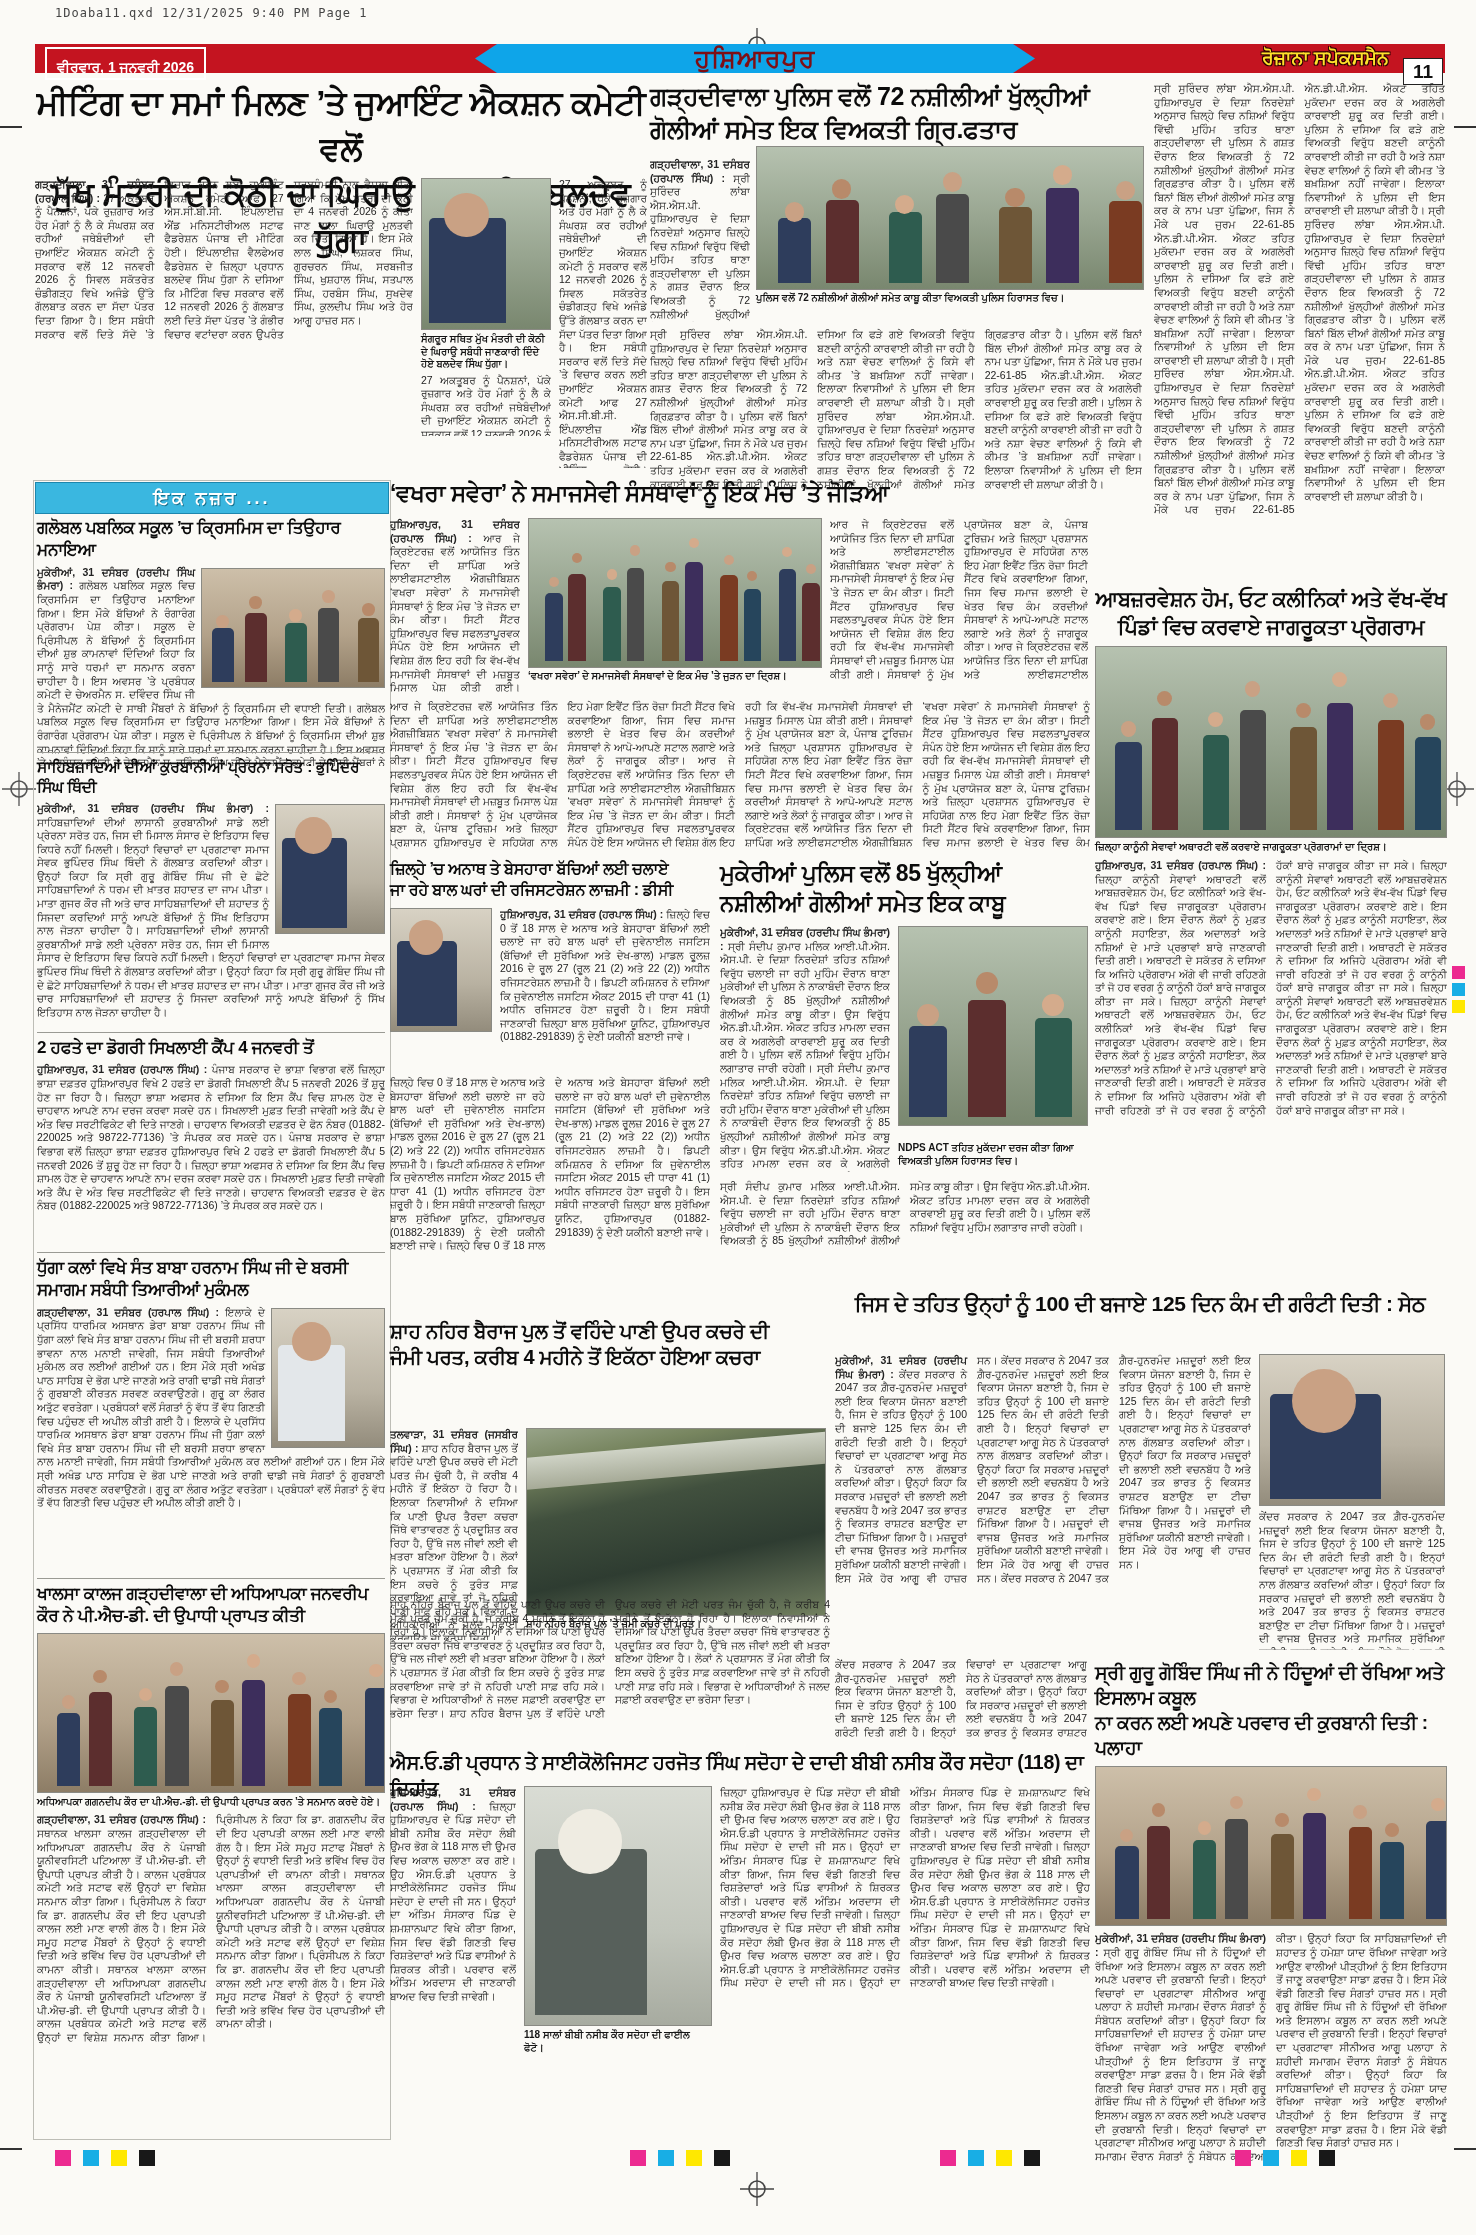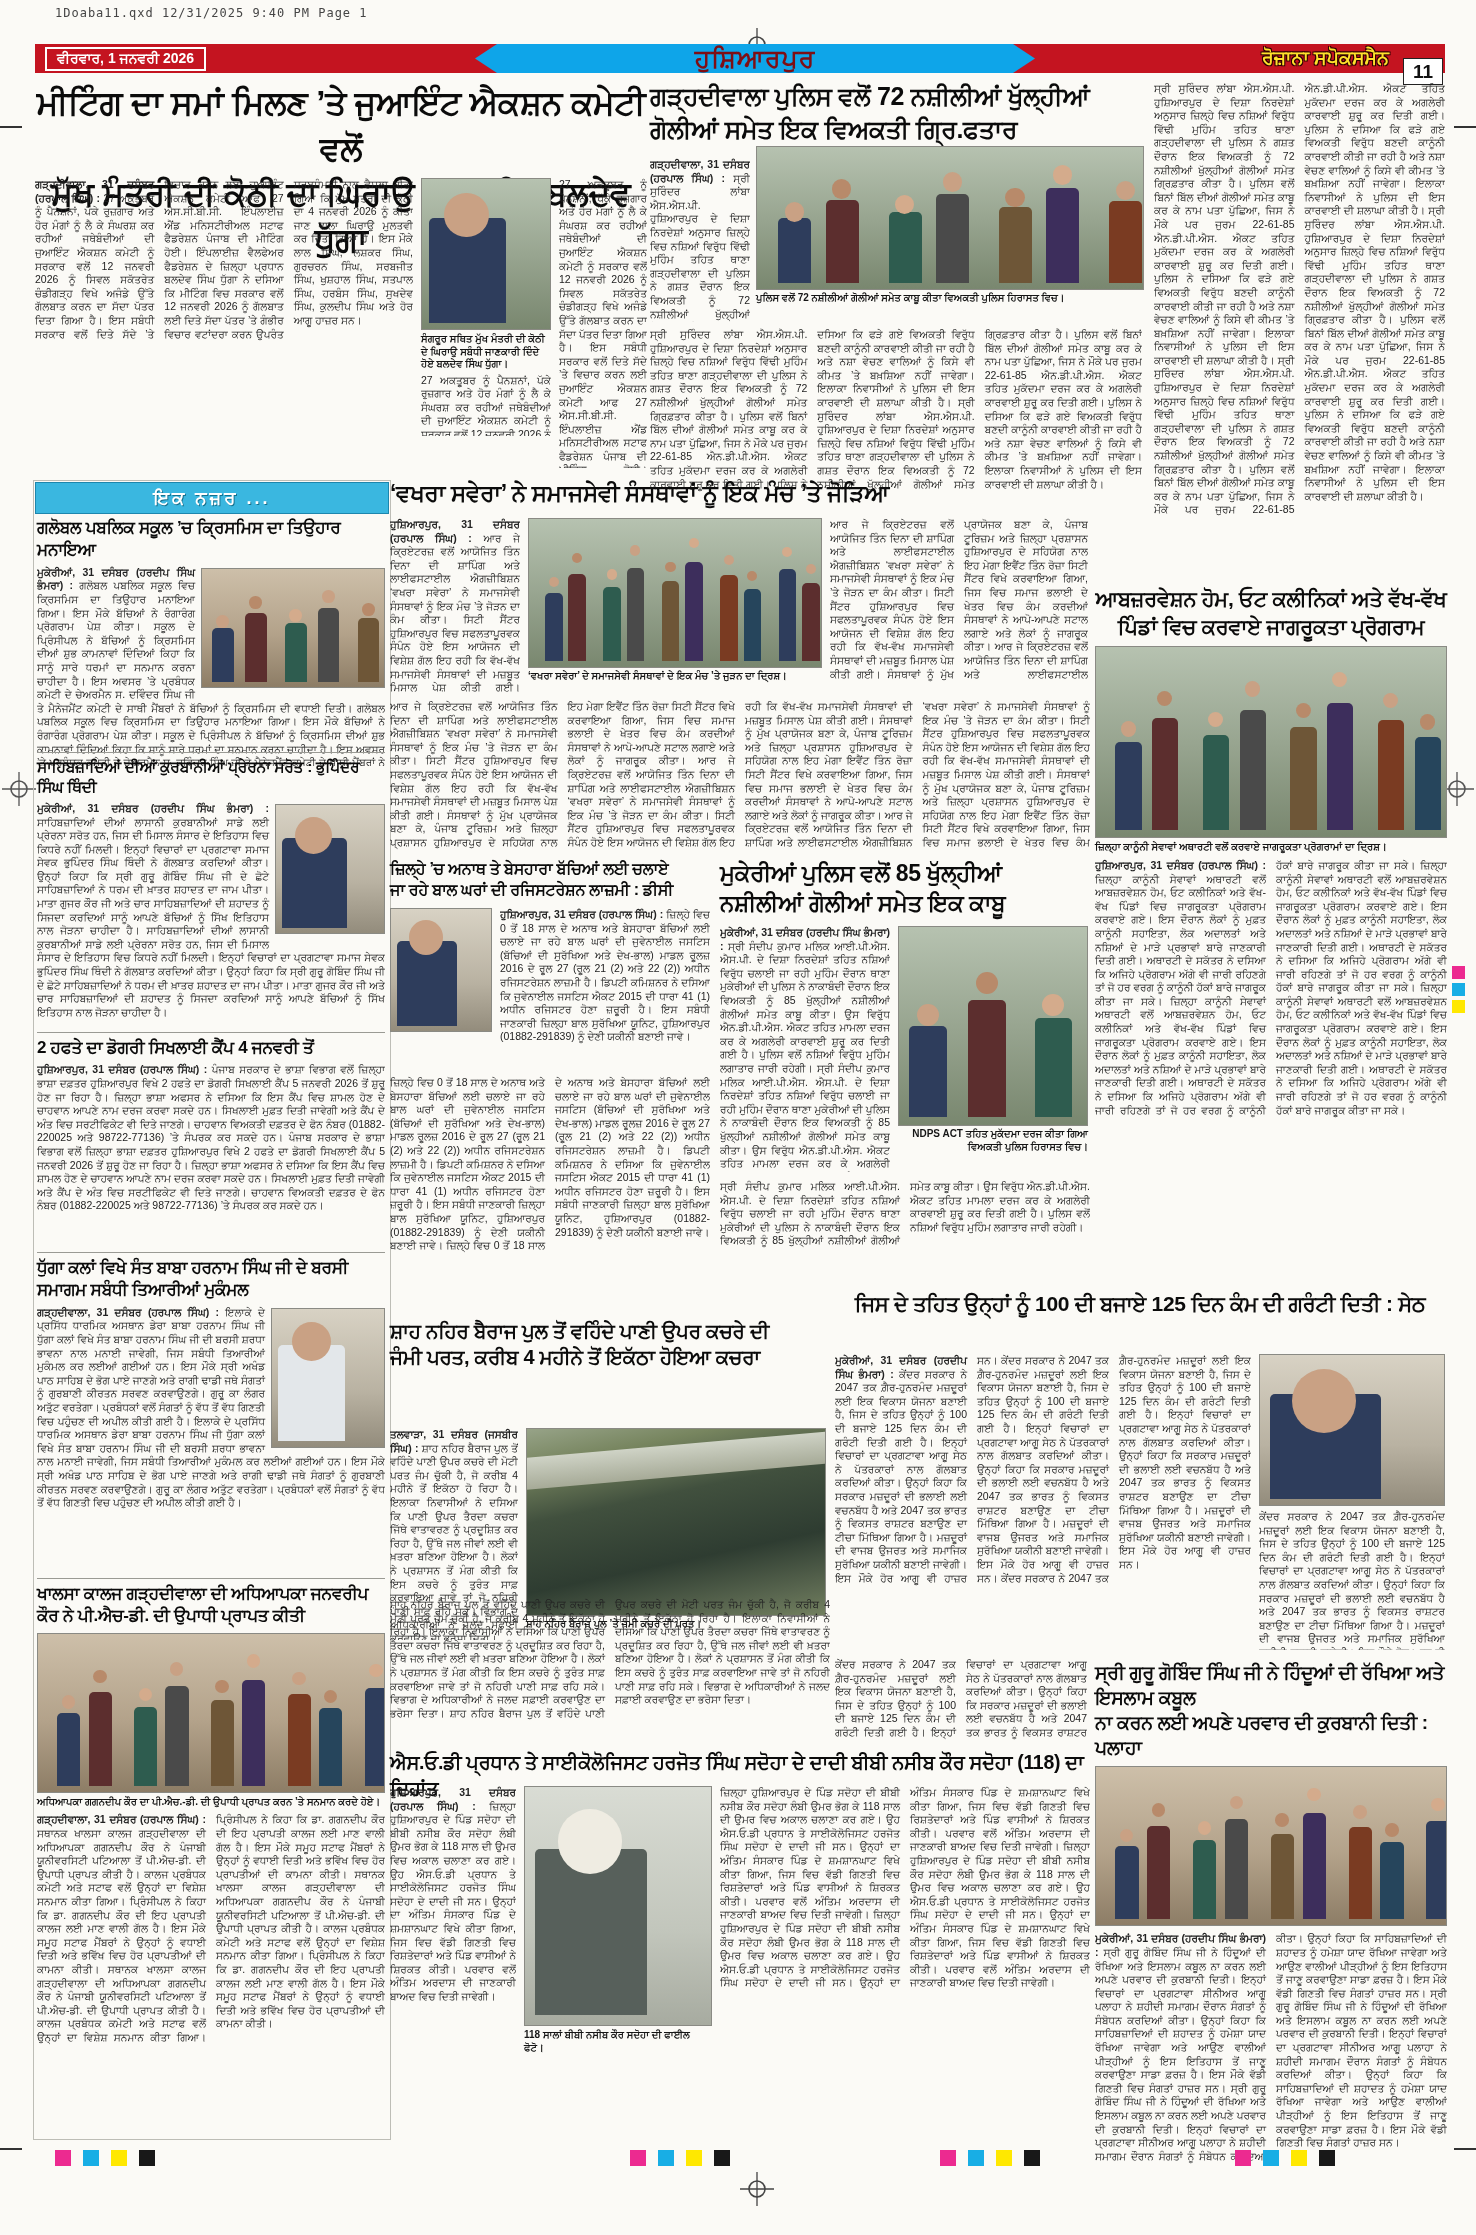--- a/index.html
+++ b/index.html
@@ -7,21 +7,21 @@
         font-family:"Liberation Sans","DejaVu Sans",sans-serif;color:#1d1d1d;overflow:hidden;}
   .abs{position:absolute;}
   
   .print-line{left:55px;top:6px;font-family:"DejaVu Sans Mono","Liberation Mono",monospace;
               font-size:12px;color:#454545;letter-spacing:1px;}
   
   .reg{width:34px;height:34px;}
   .edge-dash{background:#333;width:22px;height:2px;}
   
   .masthead{left:35px;top:44px;width:1410px;height:29px;background:#c41420;}
-  .mh-date-box{position:absolute;left:10px;top:3px;padding:1px 10px 2px;border:2px solid #fff;
+  .mh-date-box{position:absolute;left:10px;top:3px;padding:10px 10px 2px;border:2px solid #fff;
                color:#fff;font-size:14px;font-weight:bold;white-space:nowrap;}
   .mh-center{position:absolute;left:440px;top:0;width:560px;height:29px;background:#0ea5e9;
              clip-path:polygon(0 50%,22px 0,calc(100% - 22px) 0,100% 50%,calc(100% - 22px) 100%,22px 100%);
              display:flex;align-items:center;justify-content:center;}
   .mh-city{color:#7e0e14;font-size:25px;font-weight:bold;letter-spacing:1px;}
   .mh-brand{position:absolute;right:56px;top:3px;color:#ffe12b;font-size:19px;font-weight:bold;
             text-shadow:1px 1px 0 #2b0000,-1px 1px 0 #2b0000,1px -1px 0 #2b0000,-1px -1px 0 #2b0000;white-space:nowrap;}
   .mh-pagenum{position:absolute;right:2px;top:14px;width:38px;height:25px;background:#fff;border:1px solid #222;
               display:flex;align-items:center;justify-content:center;font-size:19px;font-weight:bold;color:#111;}
   
@@ -362,21 +362,21 @@
             <div class="person" style="left: 5.5%; width: 20%; height: 46%; background: rgb(46, 61, 92);">
               <div class="head" style="background: rgb(201, 161, 132);"></div>
             </div>
             <div class="person" style="left: 36.8333%; width: 20%; height: 59%; background: rgb(92, 46, 46);">
               <div class="head" style="background: rgb(184, 138, 106);"></div>
             </div>
             <div class="person" style="left: 72.1667%; width: 20%; height: 50%; background: rgb(46, 92, 79);">
               <div class="head" style="background: rgb(212, 171, 140);"></div>
             </div>
           </div>
-        <div class="caption" style="margin-top:2px;text-align:right;">NDPS ACT ਤਹਿਤ ਮੁਕੱਦਮਾ ਦਰਜ ਕੀਤਾ ਗਿਆ ਵਿਅਕਤੀ ਪੁਲਿਸ ਹਿਰਾਸਤ ਵਿਚ।</div>
+        <div class="caption" style="margin-top:16px;">NDPS ACT ਤਹਿਤ ਮੁਕੱਦਮਾ ਦਰਜ ਕੀਤਾ ਗਿਆ ਵਿਅਕਤੀ ਪੁਲਿਸ ਹਿਰਾਸਤ ਵਿਚ।</div>
       </div>
     </div>
     <div class="bt cols2" style="position:absolute;left:0;top:322px;width:370px;height:128px;">
       <span>ਸ੍ਰੀ ਸੰਦੀਪ ਕੁਮਾਰ ਮਲਿਕ ਆਈ.ਪੀ.ਐਸ. ਐਸ.ਪੀ. ਦੇ ਦਿਸ਼ਾ ਨਿਰਦੇਸ਼ਾਂ ਤਹਿਤ ਨਸ਼ਿਆਂ ਵਿਰੁੱਧ ਚਲਾਈ ਜਾ ਰਹੀ ਮੁਹਿੰਮ ਦੌਰਾਨ ਥਾਣਾ ਮੁਕੇਰੀਆਂ ਦੀ ਪੁਲਿਸ ਨੇ ਨਾਕਾਬੰਦੀ ਦੌਰਾਨ ਇਕ ਵਿਅਕਤੀ ਨੂੰ 85 ਖੁੱਲ੍ਹੀਆਂ ਨਸ਼ੀਲੀਆਂ ਗੋਲੀਆਂ ਸਮੇਤ ਕਾਬੂ ਕੀਤਾ। ਉਸ ਵਿਰੁੱਧ ਐਨ.ਡੀ.ਪੀ.ਐਸ. ਐਕਟ ਤਹਿਤ ਮਾਮਲਾ ਦਰਜ ਕਰ ਕੇ ਅਗਲੇਰੀ ਕਾਰਵਾਈ ਸ਼ੁਰੂ ਕਰ ਦਿਤੀ ਗਈ ਹੈ। ਪੁਲਿਸ ਵਲੋਂ ਨਸ਼ਿਆਂ ਵਿਰੁੱਧ ਮੁਹਿੰਮ ਲਗਾਤਾਰ ਜਾਰੀ ਰਹੇਗੀ। </span>
     </div>
   </div>
 
   <div class="abs" style="left:390px;top:1318px;width:440px;height:426px;">
     <div class="hl" style="font-size:20px;">
       <div>ਸ਼ਾਹ ਨਹਿਰ ਬੈਰਾਜ ਪੁਲ ਤੋਂ ਵਹਿੰਦੇ ਪਾਣੀ ਉਪਰ ਕਚਰੇ ਦੀ</div>

